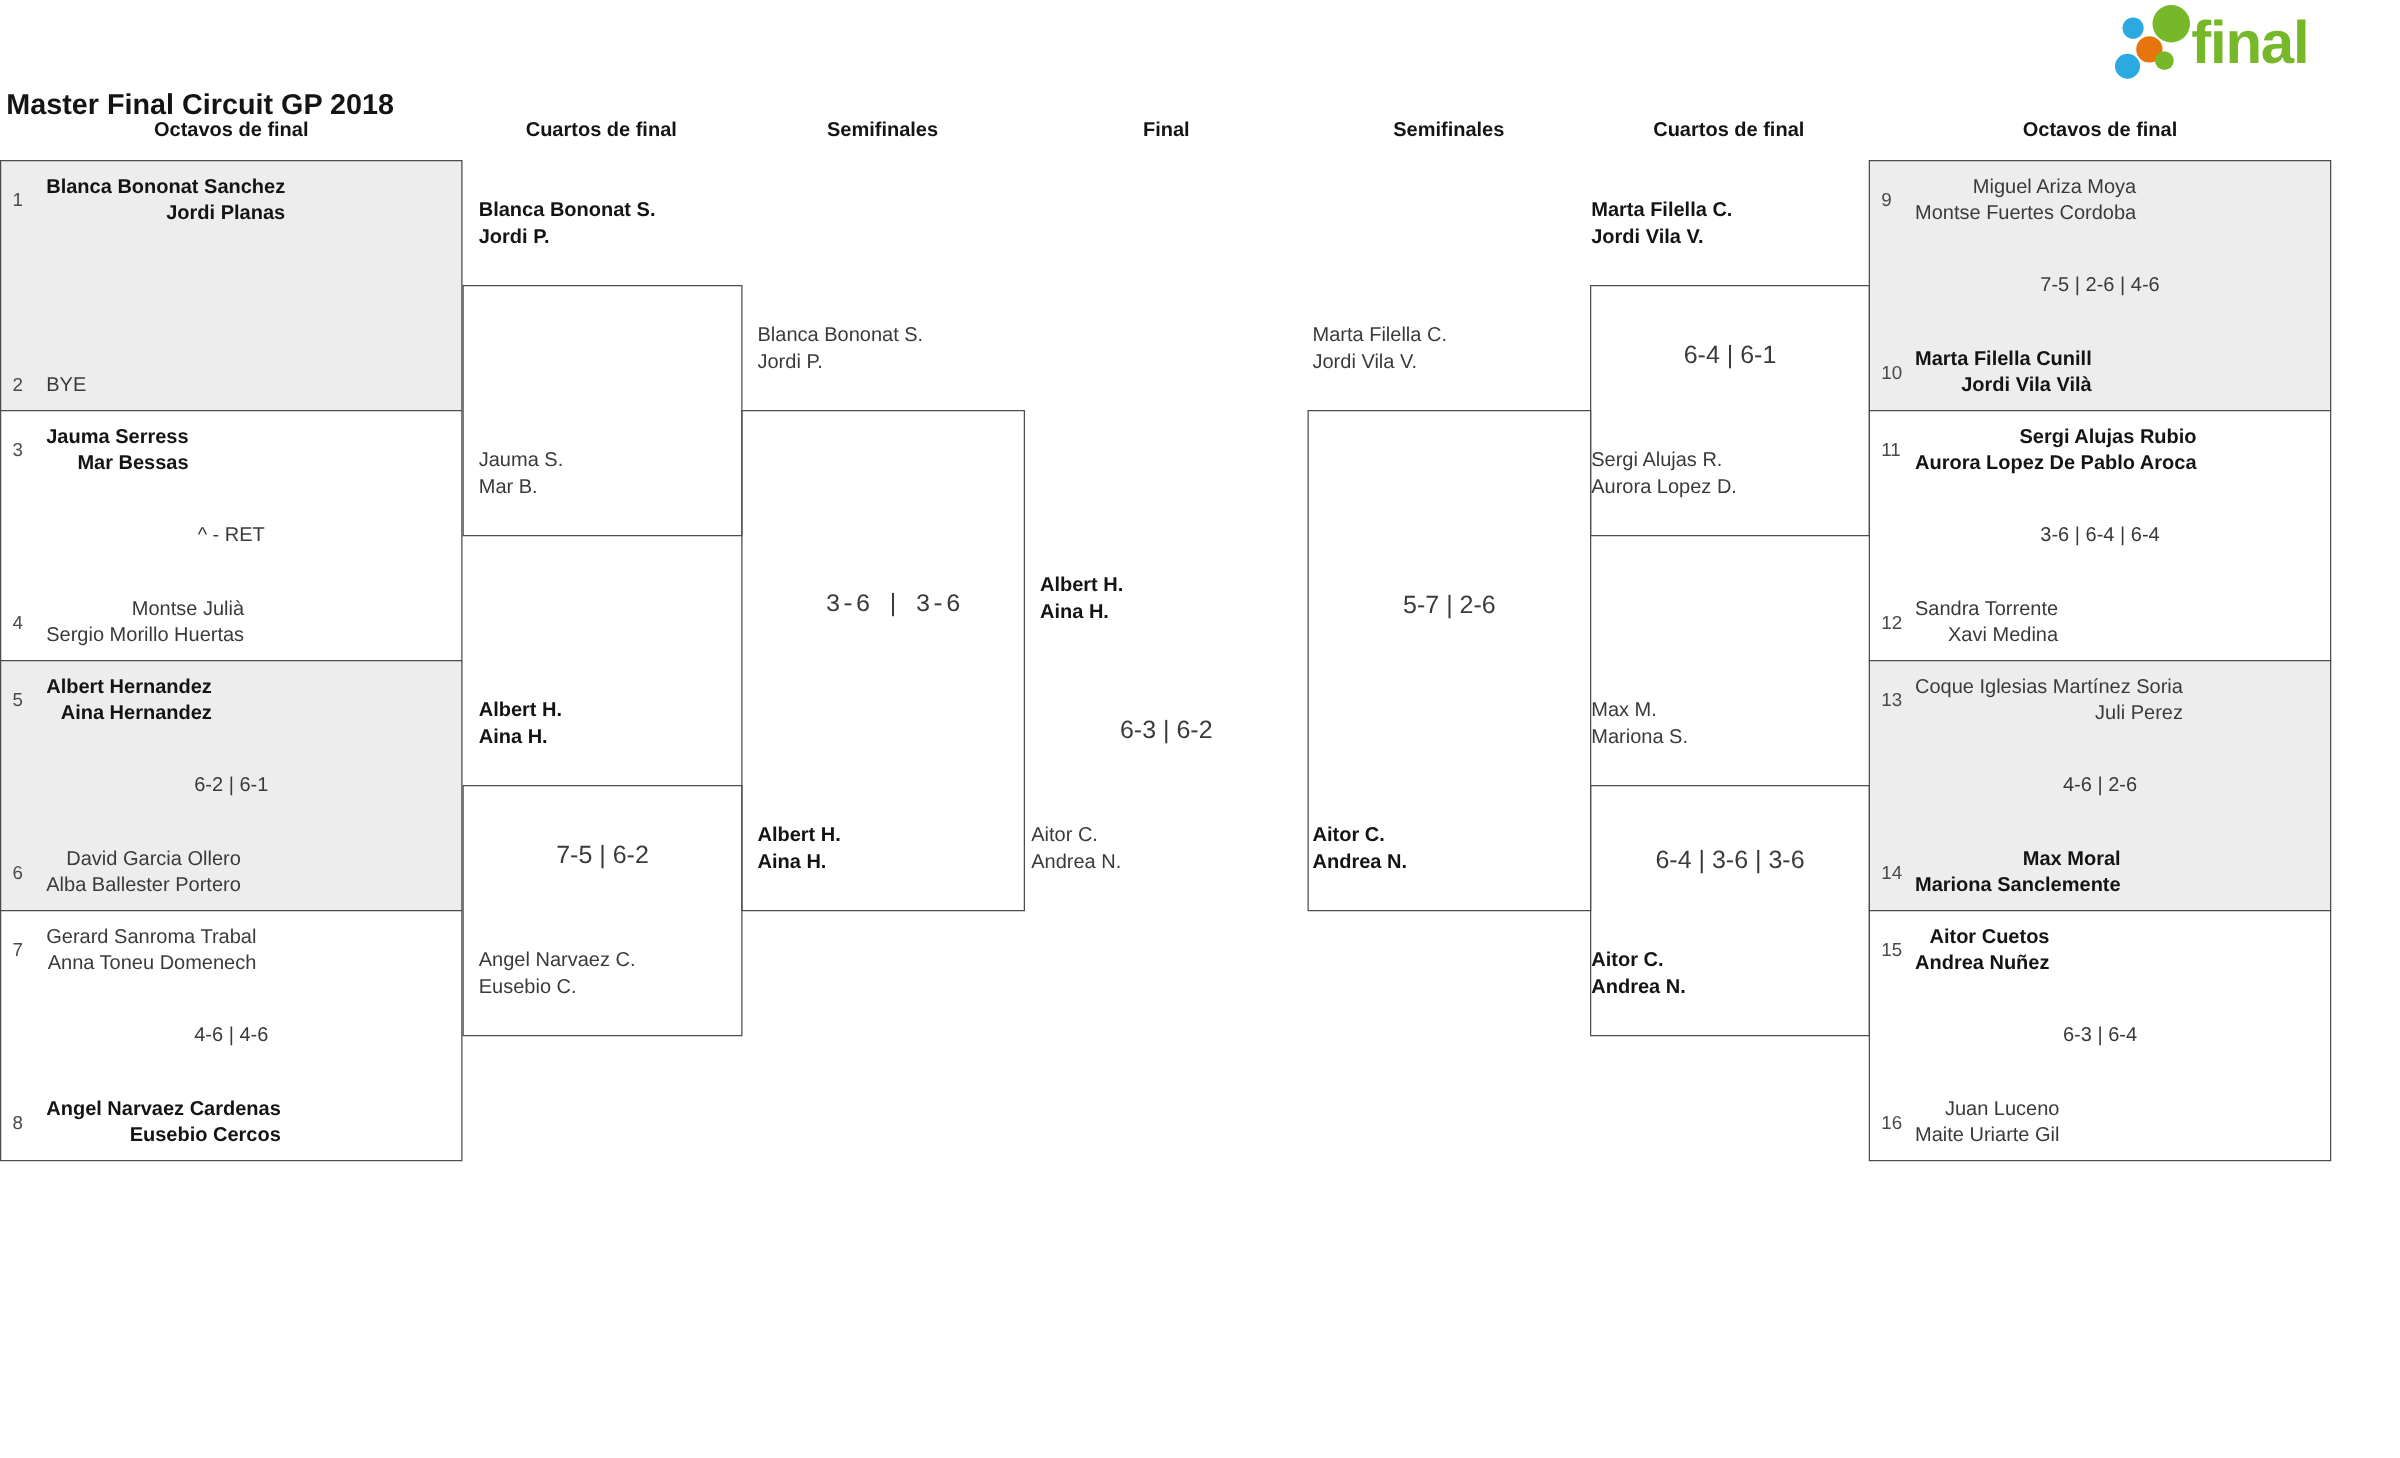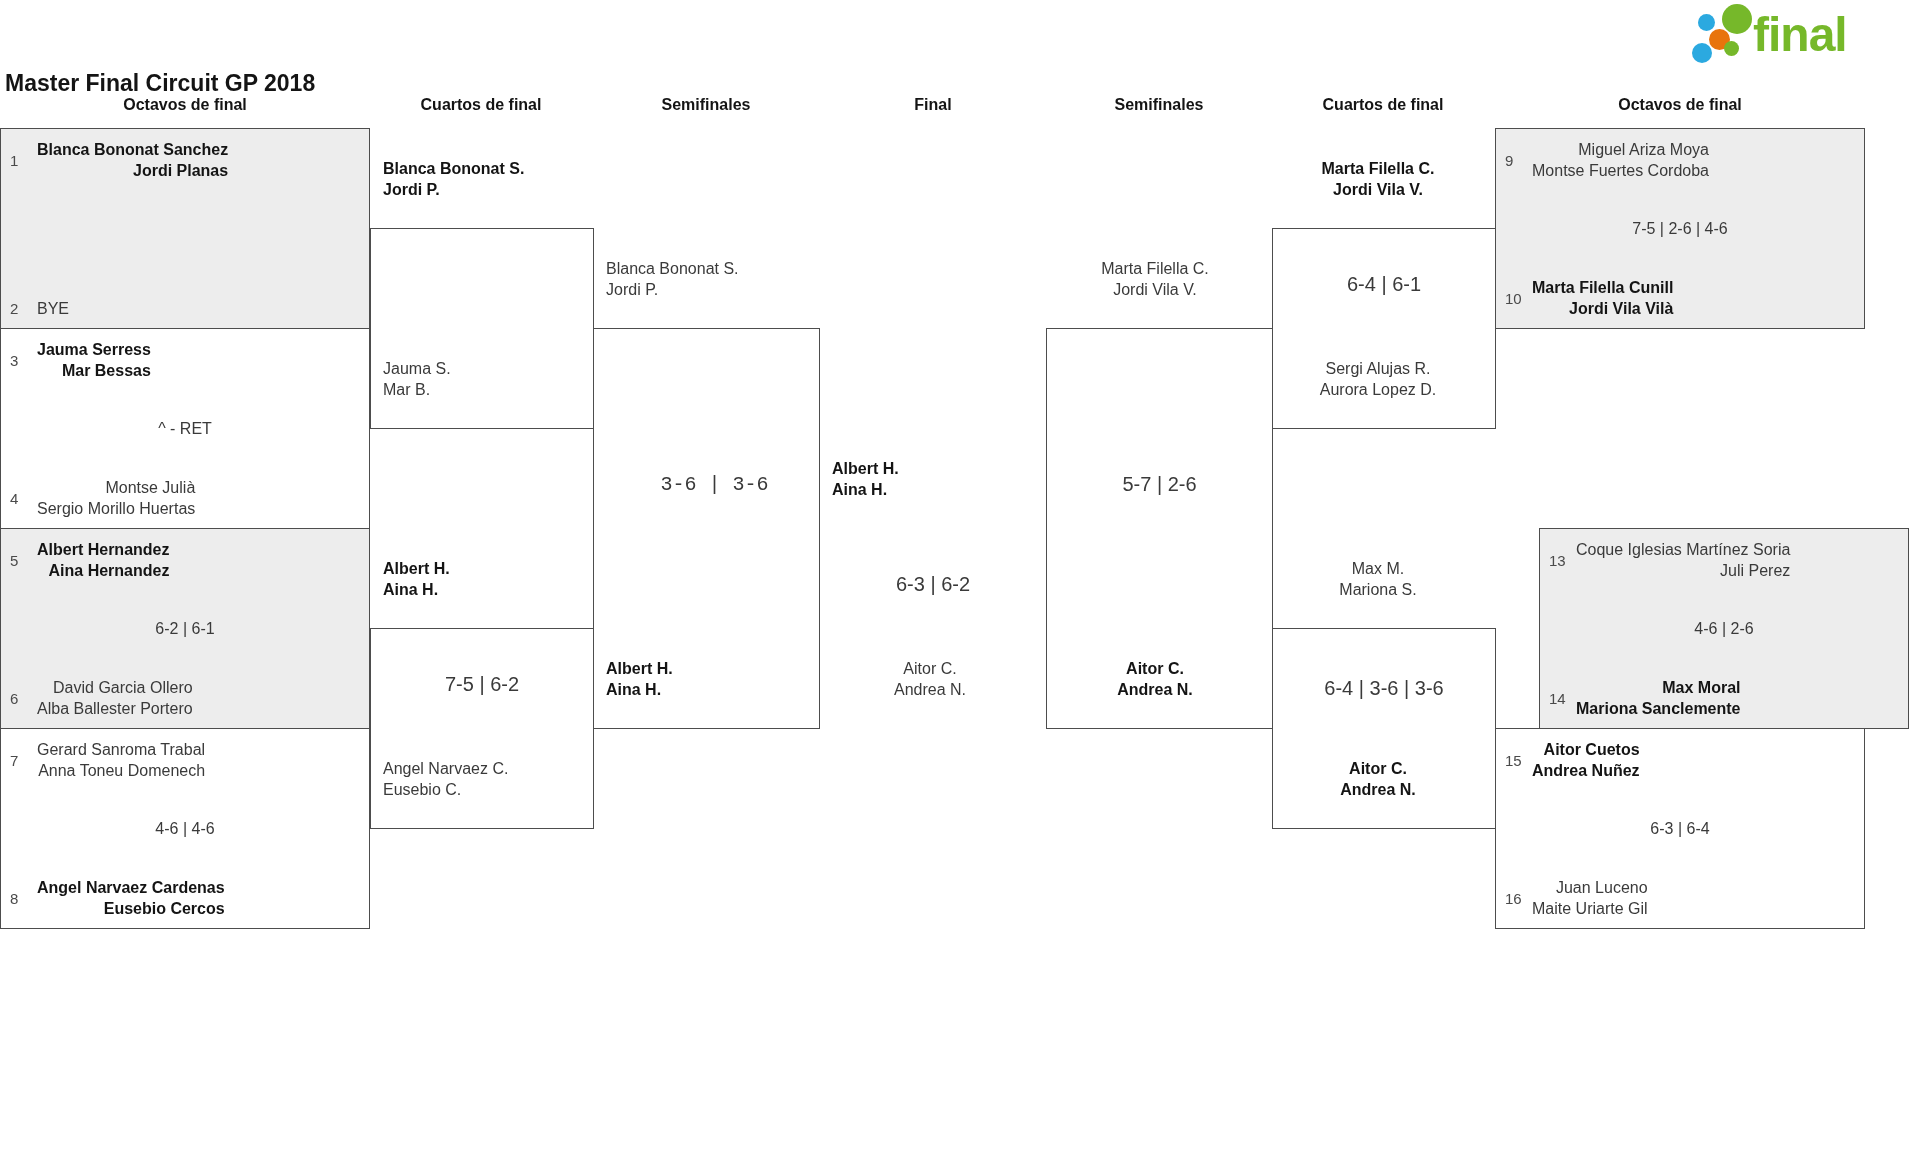--- a/index.html
+++ b/index.html
@@ -37,21 +37,21 @@
   
   .cbox {
     position:absolute; box-sizing:border-box; border:1px solid #4d4d4d;
     background:transparent;
   }
   
   .adv {
     position:absolute; width:210px; font-size:16px; line-height:21px; color:#3a3a3a;
   }
   .adv.bold { font-weight:700; color:#141414; }
-  .adv.right { text-align:center; }
+  .adv.right { text-align:left; }
   .cscore { position:absolute; text-align:center; font-size:20px; color:#3a3a3a; }
   
   .logo-dot { position:absolute; border-radius:50%; }
   .dot-blue   { background:#2ba9e0; }
   .dot-green  { background:#76b82a; }
   .dot-orange { background:#e8740c; }
   .logo-text {
     position:absolute; left:1753px; top:11px; font-size:48px; font-weight:800;
     letter-spacing:-1px; color:#76b82a; line-height:48px;
   }
@@ -166,22 +166,39 @@
     <div class="oscore">7-5 | 2-6 | 4-6</div>
     <div class="entry b">
       <span class="seed">10</span>
       <div class="names bold">
         <div>Marta Filella Cunill</div>
         <div>Jordi Vila Vilà</div>
       </div>
     </div>
   </div>
 
-
-  <div class="obox gray" style="left:1495px;top:528px;margin-left:44px;">
+  <div class="obox" style="left:1495px;top:328px;">
+    <div class="entry a">
+      <span class="seed">11</span>
+      <div class="names bold">
+        <div>Sergi Alujas Rubio</div>
+        <div>Aurora Lopez De Pablo Aroca</div>
+      </div>
+    </div>
+    <div class="oscore">3-6 | 6-4 | 6-4</div>
+    <div class="entry b">
+      <span class="seed">12</span>
+      <div class="names">
+        <div>Sandra Torrente</div>
+        <div>Xavi Medina</div>
+      </div>
+    </div>
+  </div>
+
+  <div class="obox gray" style="left:1495px;top:528px;">
     <div class="entry a">
       <span class="seed">13</span>
       <div class="names">
         <div>Coque Iglesias Martínez Soria</div>
         <div>Juli Perez</div>
       </div>
     </div>
     <div class="oscore">4-6 | 2-6</div>
     <div class="entry b">
       <span class="seed">14</span>

